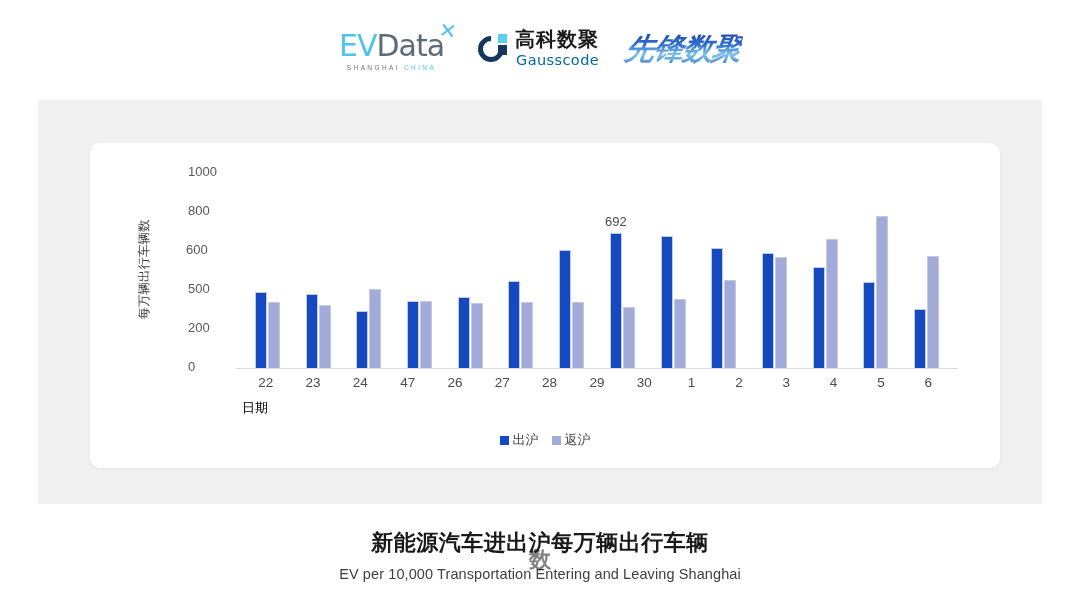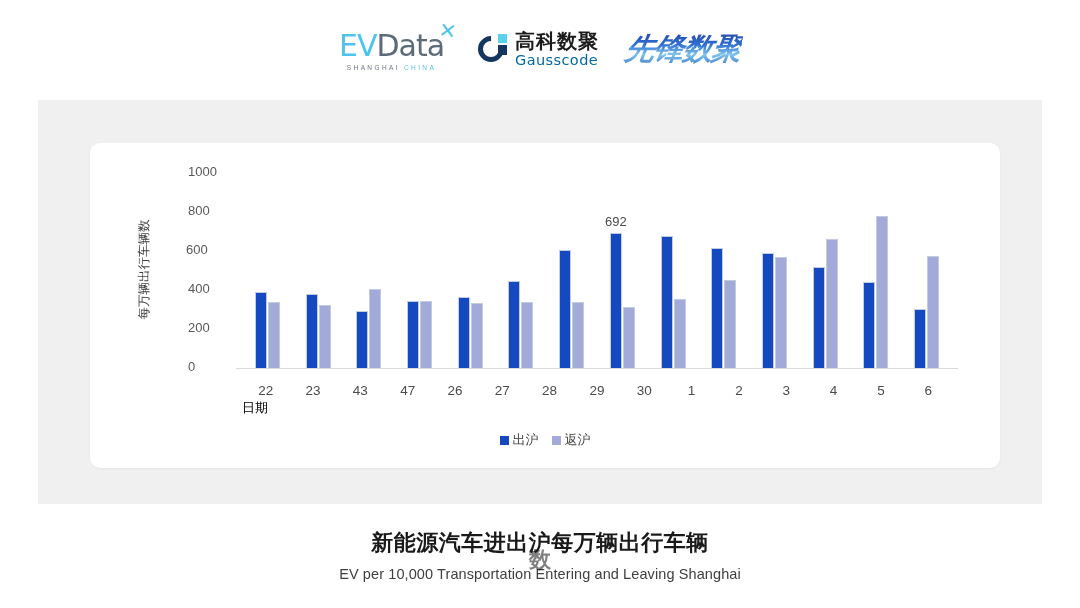--- a/index.html
+++ b/index.html
@@ -10,21 +10,21 @@
     font-family: "Liberation Sans", "DejaVu Sans", sans-serif;
     overflow: hidden;
   }
   .page { position: relative; width: 1080px; height: 608px; background: #fff; }
 
   
   .logo-bar {
     position: absolute; left: 0; top: 18px; width: 1080px; height: 62px;
     display: flex; align-items: center; justify-content: center; gap: 26px;
   }
-  .logo { display: flex; flex-direction: column; align-items: center; }
+  .logo { display: flex; flex-direction: column; align-items: center; text-align: right; }
 
   
   .logo-evdata { position: relative; padding-right: 8px; }
   .evdata-row { display: flex; align-items: baseline; position: relative; }
   .evdata-ev {
     font-size: 30px; font-weight: 400; letter-spacing: -1px;
     color: #4fc3f0; font-family: "DejaVu Sans", sans-serif;
   }
   .evdata-data {
     font-size: 30px; font-weight: 400; letter-spacing: -1px;
@@ -54,21 +54,21 @@
     position: absolute; right: 1px; top: 0px; width: 9px; height: 9px;
     background: #5ad2ee;
   }
   .gauss-sq2 {
     position: absolute; right: 1px; top: 11px; width: 9px; height: 10px;
     background: #14365f;
   }
   .gauss-txt { display: flex; flex-direction: column; line-height: 1; }
   .gauss-cn {
     font-size: 20px; font-weight: 700; color: #1b1b1b; letter-spacing: 1px;
-    font-family: Liberation Serif, serif;
+    font-family: Liberation Mono, monospace;
   }
   .gauss-en {
     font-size: 14.5px; color: #0369a1; letter-spacing: 0.4px; margin-top: 2px;
     font-family: "DejaVu Sans", sans-serif;
   }
 
   
   .logo-xf {
     font-size: 30px; font-weight: 700; font-style: italic;
     letter-spacing: -1px;
@@ -128,21 +128,20 @@
     font-size: 13px; color: #4b4b4b; white-space: nowrap;
     font-family: "Liberation Sans", sans-serif;
   }
   .xticks {
     position: absolute; left: 152px; top: 232px; width: 710px;
     display: flex; justify-content: space-between;
   }
   .xtick {
     flex: 1 1 0; text-align: center; font-size: 13.5px; color: #4b4b4b;
     font-family: "Liberation Sans", sans-serif;
-    margin-top: 8px;
   }
   .xlabel {
     position: absolute; left: 152px; top: 256px; width: 710px;
     text-align: left; font-size: 13px; color: #000000;
     font-family: "DejaVu Sans", sans-serif;
   }
   .legend {
     position: absolute; left: 0; top: 288px; width: 910px;
     display: flex; align-items: center; justify-content: center; gap: 13px;
     font-size: 13px; color: #3f3f3f; font-family: "DejaVu Sans", sans-serif;
@@ -210,21 +209,21 @@
 
   <div class="white-card">
     <div class="chart-area">
 
       <div class="ylabel">每万辆出行车辆数</div>
 
       <div id="yticks-host">
           <div class="ytick" style="top: 21px; left: 98px;">1000</div>
           <div class="ytick" style="top: 60px; left: 98px;">800</div>
           <div class="ytick" style="top: 99px; left: 96px;">600</div>
-          <div class="ytick" style="top: 138px; left: 98px;">400</div>
+          <div class="ytick" style="top: 138px; left: 98px;">500</div>
           <div class="ytick" style="top: 177px; left: 98px;">200</div>
           <div class="ytick" style="top: 216px; left: 98px;">0</div>
         </div>
 
       <div class="axis-line"></div>
 
       <div class="plot">
         <div class="bars" id="bars-host">
             <div class="grp">
               <div class="bar out" style="height: 75.66px; background: rgb(20, 73, 192);"></div>
@@ -283,21 +282,21 @@
             <div class="grp">
               <div class="bar out" style="height: 59.085px; background: rgb(20, 73, 192);"></div>
               <div class="bar back" style="height: 112.125px; background: rgb(162, 170, 218);"></div>
             </div>
           </div>
       </div>
 
       <div class="xticks" id="xticks-host">
           <div class="xtick">22</div>
           <div class="xtick">23</div>
-          <div class="xtick">43</div>
+          <div class="xtick">24</div>
           <div class="xtick">47</div>
           <div class="xtick">26</div>
           <div class="xtick">27</div>
           <div class="xtick">28</div>
           <div class="xtick">29</div>
           <div class="xtick">30</div>
           <div class="xtick">1</div>
           <div class="xtick">2</div>
           <div class="xtick">3</div>
           <div class="xtick">4</div>

